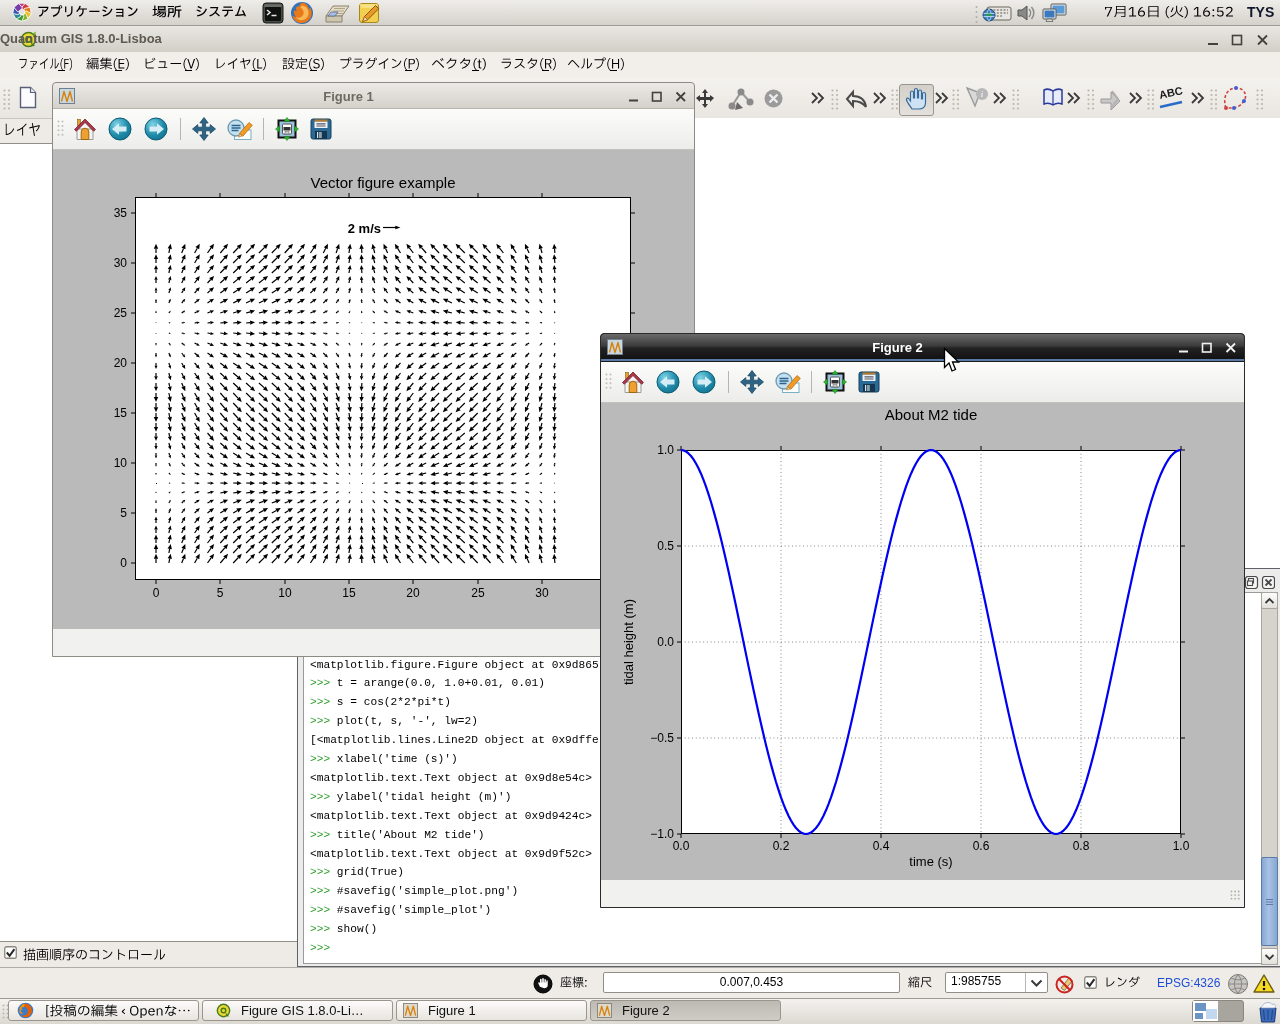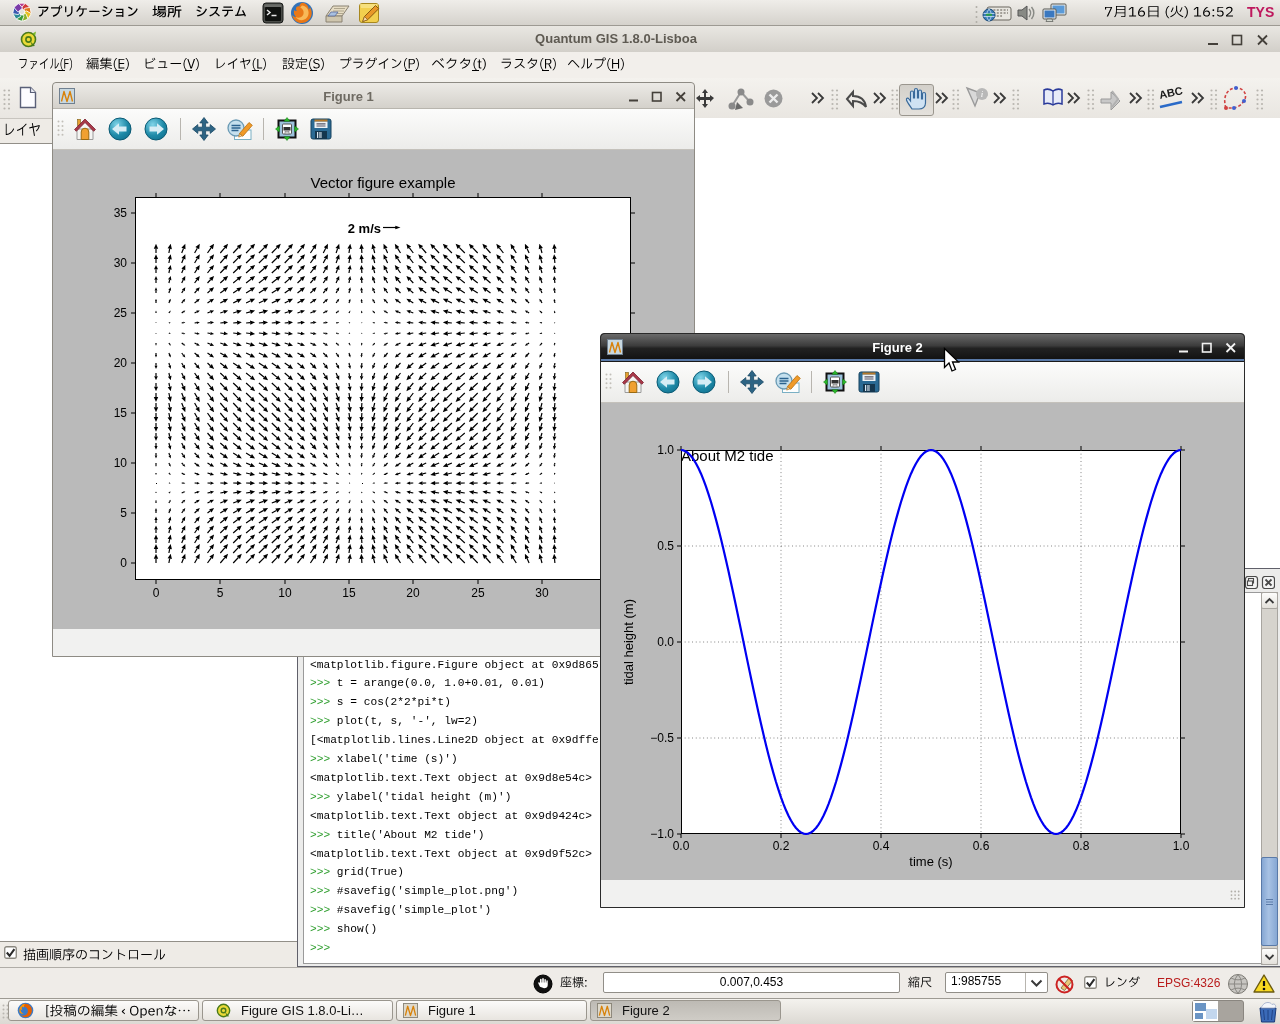--- a/index.html
+++ b/index.html
@@ -71,30 +71,30 @@
 <svg class="abs" style="left:1042px;top:2px" width="26" height="22" viewBox="0 0 26 22">
     <rect x="9" y="2" width="15" height="11" rx="1" fill="#eeeeec" stroke="#555753"></rect>
     <rect x="10.5" y="3.5" width="12" height="8" fill="#5a9ad8"></rect>
     <rect x="1" y="7" width="13" height="10" rx="1" fill="#eeeeec" stroke="#555753"></rect>
     <rect x="2.5" y="8.5" width="10" height="7" fill="#3a78c0"></rect>
     <path d="M5 17h5l1 2.5H4z" fill="#d3d7cf" stroke="#555753" stroke-width="0.7"></path>
   </svg>
 <svg style="position:absolute;left:1104px;top:5px" width="132" height="18" viewBox="0 0 132 18">
     <path transform="translate(0,11.4) scale(1.1216,1)" d="M7.2 -8.6 3.6 0.0H2.4L6.1 -8.6H1.9V-6.8H0.9V-9.5H7.2Z M10.7 -10.4H19.1V-0.2Q19.1 0.2 18.9 0.4Q18.7 0.7 18.2 0.7H15.3L15.1 -0.1H18.3V-3.2H11.3Q11.2 -2.0 10.8 -1.0Q10.4 0.0 9.8 0.9L9.0 0.4Q9.7 -0.5 10.1 -1.4Q10.4 -2.4 10.5 -3.6Q10.7 -4.7 10.7 -6.5ZM18.3 -7.2V-9.7H11.5V-7.2ZM18.3 -3.9V-6.4H11.5Q11.5 -5.0 11.4 -3.9Z M28.6 -1.0V0.0H22.4V-1.0H25.1V-8.7H25.0L22.5 -6.5L21.9 -7.2L24.5 -9.5H26.2V-1.0Z M30.3 -3.5Q30.3 -4.8 30.8 -6.0Q31.3 -7.2 32.1 -8.1Q32.9 -9.0 33.7 -9.5H35.1Q34.0 -8.7 33.3 -8.0Q32.6 -7.3 32.2 -6.5Q31.7 -5.7 31.4 -4.6L31.5 -4.5Q32.3 -5.9 33.8 -5.9Q34.6 -5.9 35.3 -5.6Q35.9 -5.2 36.3 -4.5Q36.6 -3.9 36.6 -3.0Q36.6 -2.1 36.2 -1.3Q35.8 -0.6 35.1 -0.2Q34.4 0.2 33.5 0.2Q32.5 0.2 31.8 -0.3Q31.1 -0.7 30.7 -1.5Q30.3 -2.4 30.3 -3.5ZM35.5 -2.8V-3.0Q35.5 -3.9 35.0 -4.5Q34.4 -5.0 33.5 -5.0Q32.5 -5.0 32.0 -4.5Q31.4 -3.9 31.4 -3.0V-2.8Q31.4 -1.8 32.0 -1.3Q32.5 -0.8 33.5 -0.8Q34.4 -0.8 35.0 -1.3Q35.5 -1.8 35.5 -2.8Z M39.5 0.8V-10.2H48.6V0.8H47.7V-0.2H40.4V0.8ZM47.7 -5.6V-9.4H40.4V-5.6ZM40.4 -4.8V-1.0H47.7V-4.8Z M57.4 -10.4H58.4Q57.7 -9.8 57.1 -8.8Q56.5 -7.9 56.2 -6.9Q55.9 -5.8 55.9 -4.8V-3.7Q55.9 -2.7 56.2 -1.7Q56.5 -0.6 57.1 0.3Q57.7 1.2 58.4 1.9H57.4Q56.7 1.3 56.1 0.4Q55.6 -0.6 55.3 -1.8Q54.9 -3.0 54.9 -4.3Q54.9 -5.5 55.3 -6.7Q55.6 -7.9 56.1 -8.9Q56.7 -9.8 57.4 -10.4Z M59.0 0.0Q61.0 -1.2 62.2 -2.2Q63.3 -3.2 63.8 -4.4Q64.3 -5.5 64.3 -6.9V-10.7H65.2V-6.9Q65.2 -5.5 65.7 -4.4Q66.3 -3.2 67.5 -2.2Q68.7 -1.2 70.8 0.0L70.3 0.8Q68.4 -0.3 67.3 -1.2Q66.1 -2.1 65.5 -3.1Q64.9 -4.1 64.8 -5.4H64.7Q64.6 -4.1 64.1 -3.1Q63.5 -2.1 62.4 -1.2Q61.3 -0.3 59.4 0.8ZM67.3 -4.9Q67.9 -5.8 68.4 -6.9Q68.9 -8.0 69.2 -9.2L70.0 -8.9Q69.3 -6.3 68.1 -4.5ZM59.5 -4.7Q60.0 -5.5 60.5 -6.8Q61.0 -8.0 61.2 -9.0L62.1 -8.8Q61.8 -7.7 61.3 -6.4Q60.8 -5.2 60.2 -4.2Z M72.3 1.9H71.4Q72.1 1.2 72.6 0.3Q73.2 -0.6 73.5 -1.7Q73.8 -2.7 73.8 -3.7V-4.8Q73.8 -5.8 73.5 -6.9Q73.2 -7.9 72.6 -8.8Q72.1 -9.8 71.4 -10.4H72.3Q73.0 -9.8 73.6 -8.9Q74.2 -7.9 74.5 -6.7Q74.8 -5.5 74.8 -4.3Q74.8 -3.0 74.5 -1.8Q74.2 -0.6 73.6 0.4Q73.0 1.3 72.3 1.9Z M86.6 -1.0V0.0H80.4V-1.0H83.0V-8.7H83.0L80.5 -6.5L79.9 -7.2L82.4 -9.5H84.1V-1.0Z M88.3 -3.5Q88.3 -4.8 88.8 -6.0Q89.3 -7.2 90.1 -8.1Q90.9 -9.0 91.7 -9.5H93.1Q92.0 -8.7 91.3 -8.0Q90.6 -7.3 90.1 -6.5Q89.7 -5.7 89.4 -4.6L89.5 -4.5Q90.3 -5.9 91.8 -5.9Q92.6 -5.9 93.2 -5.6Q93.9 -5.2 94.2 -4.5Q94.6 -3.9 94.6 -3.0Q94.6 -2.1 94.2 -1.3Q93.8 -0.6 93.1 -0.2Q92.4 0.2 91.5 0.2Q90.5 0.2 89.8 -0.3Q89.1 -0.7 88.7 -1.5Q88.3 -2.4 88.3 -3.5ZM93.5 -2.8V-3.0Q93.5 -3.9 92.9 -4.5Q92.4 -5.0 91.5 -5.0Q90.5 -5.0 90.0 -4.5Q89.4 -3.9 89.4 -3.0V-2.8Q89.4 -1.8 90.0 -1.3Q90.5 -0.8 91.5 -0.8Q92.4 -0.8 92.9 -1.3Q93.5 -1.8 93.5 -2.8Z M96.7 -6.3V-6.4Q96.7 -6.8 96.9 -7.0Q97.1 -7.2 97.5 -7.2Q97.9 -7.2 98.1 -7.0Q98.3 -6.8 98.3 -6.4V-6.3Q98.3 -5.9 98.1 -5.7Q97.9 -5.5 97.5 -5.5Q97.1 -5.5 96.9 -5.7Q96.7 -5.9 96.7 -6.3ZM96.7 -0.6V-0.8Q96.7 -1.1 96.9 -1.3Q97.1 -1.5 97.5 -1.5Q97.9 -1.5 98.1 -1.3Q98.3 -1.1 98.3 -0.8V-0.6Q98.3 -0.2 98.1 -0.0Q97.9 0.2 97.5 0.2Q97.1 0.2 96.9 -0.0Q96.7 -0.2 96.7 -0.6Z M106.3 -9.5V-8.6H102.1L101.9 -4.9H101.9Q102.3 -5.4 102.8 -5.7Q103.2 -5.9 103.9 -5.9Q104.7 -5.9 105.4 -5.6Q106.0 -5.2 106.4 -4.5Q106.7 -3.9 106.7 -3.0Q106.7 -2.1 106.4 -1.3Q106.0 -0.6 105.3 -0.2Q104.5 0.2 103.6 0.2Q102.5 0.2 101.8 -0.3Q101.1 -0.7 100.6 -1.4L101.4 -2.1Q101.8 -1.4 102.3 -1.1Q102.8 -0.8 103.6 -0.8Q104.5 -0.8 105.1 -1.3Q105.6 -1.9 105.6 -2.8V-3.0Q105.6 -4.0 105.1 -4.5Q104.6 -5.0 103.6 -5.0Q102.9 -5.0 102.6 -4.8Q102.2 -4.6 101.8 -4.2L100.9 -4.3L101.2 -9.5Z M108.8 0.0V-1.1L111.9 -4.0Q113.5 -5.5 113.5 -6.7V-6.9Q113.5 -7.7 113.0 -8.2Q112.5 -8.7 111.7 -8.7Q110.1 -8.7 109.6 -7.1L108.7 -7.5Q109.0 -8.4 109.7 -9.1Q110.5 -9.7 111.7 -9.7Q112.6 -9.7 113.3 -9.3Q113.9 -9.0 114.3 -8.4Q114.6 -7.7 114.6 -6.9Q114.6 -5.9 114.1 -5.1Q113.6 -4.3 112.6 -3.4L109.9 -1.0H115.0V0.0Z" fill="#000"></path>
   </svg>
-<div class="abs" style="left:1247px;top:4px;font:bold 14px 'Liberation Sans';color:#be185d">TYS</div>
+<div class="abs" style="left:1247px;top:4px;font:bold 14px 'Liberation Sans';color:#0f172a">TYS</div>
 <div class="abs" style="left:0;top:26px;width:1280px;height:972px;background:#eeebe6"></div>
 <div class="abs" style="left:0;top:26px;width:1280px;height:26px;background:linear-gradient(#e9e7e2,#d2cfc9);border-bottom:1px solid #b4b1aa"></div>
 <svg class="abs" style="left:20px;top:31px" width="17" height="17" viewBox="0 0 17 17">
     <circle cx="8.5" cy="8.5" r="7" fill="#eada38" stroke="#4a7a1a" stroke-width="1.6"></circle>
     <circle cx="8.5" cy="8.5" r="2.6" fill="none" stroke="#4a7a1a" stroke-width="1.6"></circle>
     <path d="M10.5 10.5l4.5 4.5-2.8.3z" fill="#4a7a1a"></path>
     <path d="M12.5 2.5l3.5-2-.8 4.2z" fill="#7aba2a"></path>
   </svg>
-<div class="abs" style="left:0;top:31px;width:1232px;text-align:center;font:bold 13px 'Liberation Sans';color:#5e5a52">Quantum GIS 1.8.0-Lisboa</div>
+<div class="abs" style="left:0;top:31px;width:1232px;font:bold 13px 'Liberation Sans';color:#5e5a52">Quantum GIS 1.8.0-Lisboa</div>
 <svg class="abs" style="left:1206px;top:33px" width="70" height="14" viewBox="0 0 70 14">
     <path d="M2 11h10" stroke="#44403a" stroke-width="2"></path>
     <rect x="26.5" y="2.5" width="9" height="9" fill="none" stroke="#44403a" stroke-width="1.6"></rect>
     <path d="M52 2.5l9 9M61 2.5l-9 9" stroke="#44403a" stroke-width="1.8"></path>
   </svg>
 <div class="abs" style="left:0;top:52px;width:1280px;height:26px;background:#f2efeb"></div>
 <svg style="position:absolute;left:18px;top:57px" width="57" height="18" viewBox="0 0 57 18">
     <path transform="translate(0,11.4) scale(0.7998,1)" d="M1.7 -9.3H10.8Q10.8 -6.7 10.1 -4.8Q9.4 -3.0 7.9 -1.8Q6.4 -0.5 4.1 0.1L3.6 -0.8Q5.7 -1.4 7.1 -2.4Q8.4 -3.4 9.0 -4.8Q9.6 -6.3 9.8 -8.4H1.7Z M19.9 -3.6Q21.0 -4.1 21.7 -4.8Q22.4 -5.5 22.7 -6.3H15.3V-7.2H23.7V-6.4Q23.3 -5.3 22.5 -4.4Q21.6 -3.5 20.4 -2.9ZM15.9 0.0Q16.9 -0.4 17.5 -0.9Q18.1 -1.4 18.4 -2.0Q18.7 -2.6 18.7 -3.6V-5.3H19.6V-3.5Q19.6 -1.9 18.8 -0.9Q18.1 0.1 16.3 0.8Z M37.3 -9.4Q35.7 -7.8 33.6 -6.4V0.4H32.6V-5.8Q30.4 -4.5 27.7 -3.5L27.3 -4.4Q29.9 -5.3 32.4 -6.8Q34.9 -8.3 36.6 -10.1Z M51.1 -5.1Q50.5 -3.2 49.4 -1.8Q48.3 -0.5 46.8 0.1H46.0V-10.0H46.9V-0.9Q49.2 -2.1 50.3 -5.6ZM42.7 -10.0H43.6V-6.1Q43.6 -3.7 42.9 -2.2Q42.2 -0.8 40.7 0.3L40.1 -0.4Q41.5 -1.4 42.1 -2.7Q42.7 -4.0 42.7 -6.0Z M55.6 -10.4H56.6Q55.9 -9.8 55.3 -8.8Q54.7 -7.9 54.4 -6.9Q54.1 -5.8 54.1 -4.8V-3.7Q54.1 -2.7 54.4 -1.7Q54.7 -0.6 55.3 0.3Q55.9 1.2 56.6 1.9H55.6Q54.9 1.3 54.4 0.4Q53.8 -0.6 53.5 -1.8Q53.1 -3.0 53.1 -4.3Q53.1 -5.5 53.5 -6.7Q53.8 -7.9 54.4 -8.9Q54.9 -9.8 55.6 -10.4Z M59.0 -4.4V0.0H57.9V-9.5H63.5V-8.6H59.0V-5.3H63.1V-4.4Z M65.2 1.9H64.2Q64.9 1.2 65.5 0.3Q66.0 -0.6 66.3 -1.7Q66.7 -2.7 66.7 -3.7V-4.8Q66.7 -5.8 66.3 -6.9Q66.0 -7.9 65.5 -8.8Q64.9 -9.8 64.2 -10.4H65.2Q65.9 -9.8 66.4 -8.9Q67.0 -7.9 67.3 -6.7Q67.6 -5.5 67.6 -4.3Q67.6 -3.0 67.3 -1.8Q67.0 -0.6 66.4 0.4Q65.9 1.3 65.2 1.9Z" fill="#000"></path>
   </svg>
 <div class="abs" style="left:58px;top:70px;width:7px;height:1px;background:#000"></div>
@@ -533,21 +533,21 @@
     <rect x="5.5" y="2.5" width="13" height="2.2" fill="#b87a2a"></rect>
     <rect x="5.5" y="4.7" width="13" height="6.3" fill="#eef2f5"></rect>
     <path d="M7.5 6.8h9M7.5 9h9" stroke="#556" stroke-width="1.2"></path>
     <rect x="6" y="14" width="12" height="8" fill="#14364e"></rect>
     <rect x="8" y="15" width="4.5" height="6" fill="#dce8f2"></rect>
     <path d="M9.5 15v6M11 15v6" stroke="#14364e" stroke-width="0.8"></path>
   </svg>
 <div class="abs" style="left:601px;top:403px;width:643px;height:477px;background:#bababa"></div>
 <div class="abs" style="left:601px;top:880px;width:643px;height:27px;background:#f1f1f0"></div>
 <div class="abs" style="left:681px;top:450px;width:500px;height:384px;background:#fff;border:1px solid #000;box-sizing:border-box"></div>
-<div class="abs" style="left:681px;top:447px;width:500px;text-align:left;font:15px 'Liberation Sans';color:#000">About M2 tide</div>
+<div class="abs" style="left:681px;top:406px;width:500px;text-align:center;font:15px 'Liberation Sans';color:#000">About M2 tide</div>
 <svg class="abs" style="left:601px;top:405px" width="643" height="472" viewBox="0 0 643 472">
     <text x="80" y="445" font-size="12" text-anchor="middle" font-family="Liberation Sans">0.0</text>
     <text x="180" y="445" font-size="12" text-anchor="middle" font-family="Liberation Sans">0.2</text>
     <text x="280" y="445" font-size="12" text-anchor="middle" font-family="Liberation Sans">0.4</text>
     <text x="380" y="445" font-size="12" text-anchor="middle" font-family="Liberation Sans">0.6</text>
     <text x="480" y="445" font-size="12" text-anchor="middle" font-family="Liberation Sans">0.8</text>
     <text x="580" y="445" font-size="12" text-anchor="middle" font-family="Liberation Sans">1.0</text>
     <text x="73" y="49" font-size="12" text-anchor="end" font-family="Liberation Sans">1.0</text>
     <text x="73" y="145" font-size="12" text-anchor="end" font-family="Liberation Sans">0.5</text>
     <text x="73" y="241" font-size="12" text-anchor="end" font-family="Liberation Sans">0.0</text>
@@ -596,21 +596,21 @@
     <circle cx="9.5" cy="10.5" r="8" fill="none" stroke="#cc2222" stroke-width="2"></circle>
     <path d="M3.8 4.8l11.4 11.4" stroke="#cc2222" stroke-width="2"></path>
   </svg>
 <svg class="abs" style="left:1084px;top:976px" width="13" height="13" viewBox="0 0 14 14">
     <rect x="0.8" y="0.8" width="12.4" height="12.4" rx="2" fill="#fff" stroke="#8a877f" stroke-width="1.4"></rect>
     <path d="M3 7l3 3.5L11.2 3.4" stroke="#2a2a2a" stroke-width="2.2" fill="none"></path>
   </svg>
 <svg style="position:absolute;left:1104px;top:976px" width="38" height="17" viewBox="0 0 38 17">
     <path transform="translate(0,10.6) scale(1.0000,1)" d="M2.6 -0.0V-9.2H3.5V-0.9Q5.5 -1.2 7.2 -2.4Q8.9 -3.5 9.9 -5.5L10.6 -5.0Q9.5 -2.9 7.6 -1.6Q5.8 -0.3 3.5 -0.0Z M17.5 -6.1Q15.8 -7.3 13.8 -8.2L14.2 -9.0Q16.2 -8.0 18.0 -6.8ZM13.9 -1.1Q16.0 -1.5 17.5 -2.2Q19.0 -3.0 20.1 -4.2Q21.1 -5.5 21.9 -7.4L22.7 -6.9Q21.5 -4.0 19.4 -2.4Q17.4 -0.8 14.2 -0.2Z M34.8 -10.2Q35.4 -9.2 35.8 -8.1L35.2 -7.8Q34.7 -9.0 34.1 -9.9ZM33.4 -9.8Q34.1 -8.6 34.5 -7.7L34.0 -7.5Q33.7 -4.5 31.8 -2.5Q30.0 -0.4 26.9 0.4L26.5 -0.3Q29.3 -1.1 30.9 -2.7Q29.5 -3.9 28.0 -4.8L28.6 -5.4Q30.1 -4.5 31.5 -3.3Q32.7 -4.9 33.1 -7.0H28.3Q27.8 -6.2 27.1 -5.5Q26.5 -4.9 25.6 -4.2L25.0 -4.9Q27.5 -6.7 28.7 -9.5L29.5 -9.3Q29.2 -8.6 28.8 -7.8H33.6Q33.3 -8.7 32.8 -9.5Z" fill="#000"></path>
   </svg>
-<div class="abs" style="left:1157px;top:976px;font:12px 'Liberation Sans';color:#b91c1c">EPSG:4326</div>
+<div class="abs" style="left:1157px;top:976px;font:12px 'Liberation Sans';color:#1d4ed8">EPSG:4326</div>
 <svg class="abs" style="left:1227px;top:973px" width="22" height="22" viewBox="0 0 22 22">
     <circle cx="11" cy="11" r="9.5" fill="#c8c6c2" stroke="#7a7872" stroke-width="1"></circle>
     <path d="M1.5 11h19M11 1.5a14 14 0 0 1 0 19M11 1.5a14 14 0 0 0 0 19M4 5a12 9 0 0 0 14 0M4 17a12 9 0 0 1 14 0" stroke="#8a8884" fill="none"></path>
   </svg>
 <svg class="abs" style="left:1253px;top:973px" width="22" height="22" viewBox="0 0 22 22">
     <path d="M11 2L21 19H1z" fill="#f8d820" stroke="#6a5a10" stroke-width="1.4" stroke-linejoin="round"></path>
     <path d="M11 8v5" stroke="#111" stroke-width="2.2"></path>
     <circle cx="11" cy="16" r="1.3" fill="#111"></circle>
   </svg>
 <div class="abs" style="left:0;top:998px;width:1280px;height:26px;background:linear-gradient(#f4f2ee,#dcd9d3);border-top:1px solid #9d9a93;box-sizing:border-box"></div>

